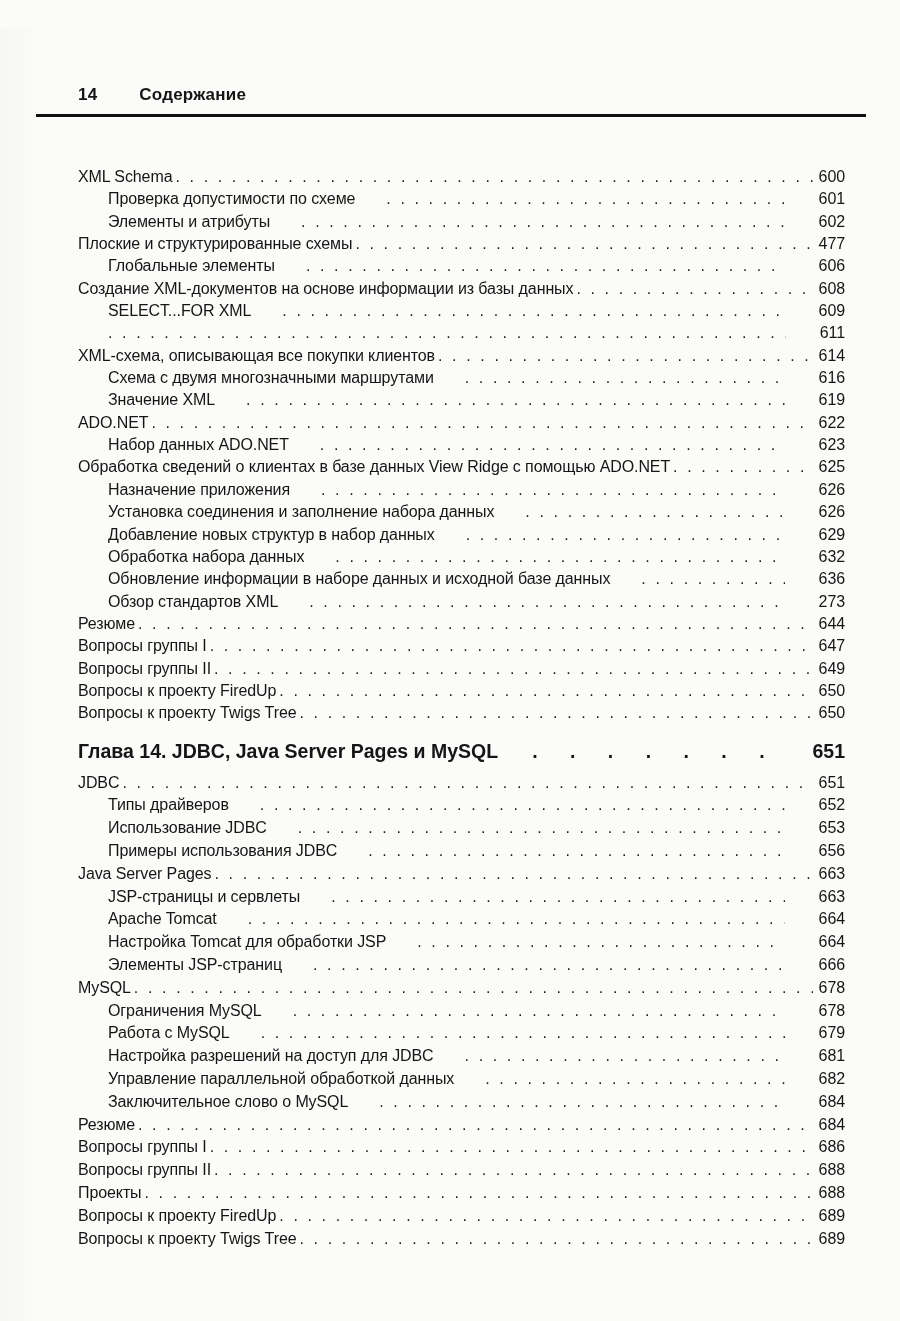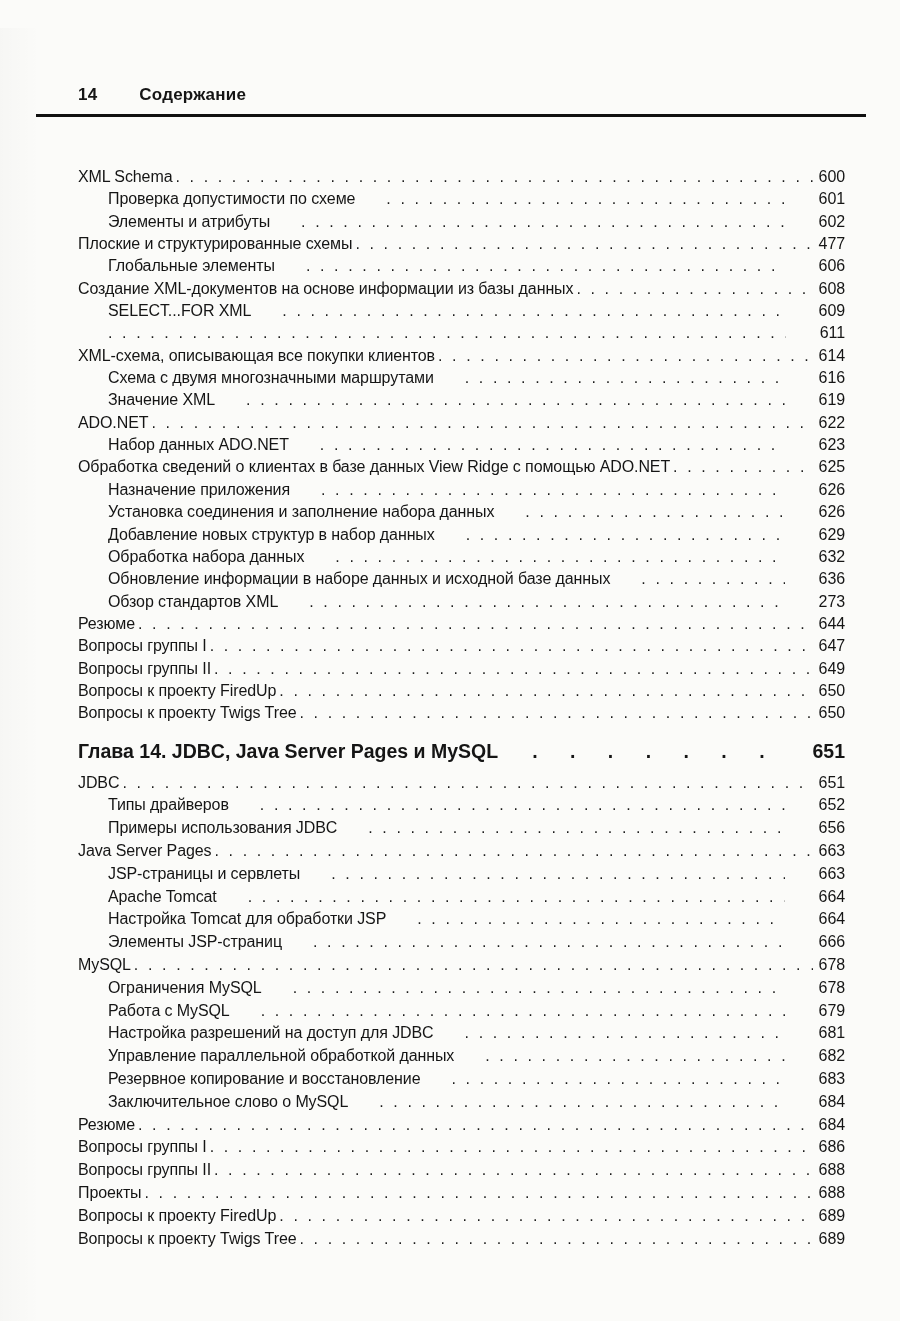--- a/index.html
+++ b/index.html
@@ -219,20 +219,25 @@
           <span class="lbl">JDBC</span>
           <span class="dots"></span>
           <span class="pg">651</span>
         </div>
         <div class="entry indent">
           <span class="lbl">Типы драйверов</span>
           <span class="dots"></span>
           <span class="pg">652</span>
         </div>
         <div class="entry indent">
+          <span class="lbl">Использование JDBC</span>
+          <span class="dots"></span>
+          <span class="pg">653</span>
+        </div>
+        <div class="entry indent">
           <span class="lbl">Примеры использования JDBC</span>
           <span class="dots"></span>
           <span class="pg">656</span>
         </div>
         <div class="entry">
           <span class="lbl">Java Server Pages</span>
           <span class="dots"></span>
           <span class="pg">663</span>
         </div>
         <div class="entry indent">
@@ -274,25 +279,20 @@
           <span class="lbl">Настройка разрешений на доступ для JDBC</span>
           <span class="dots"></span>
           <span class="pg">681</span>
         </div>
         <div class="entry indent">
           <span class="lbl">Управление параллельной обработкой данных</span>
           <span class="dots"></span>
           <span class="pg">682</span>
         </div>
         <div class="entry indent">
-          <span class="lbl">Резервное копирование и восстановление</span>
-          <span class="dots"></span>
-          <span class="pg">683</span>
-        </div>
-        <div class="entry indent">
           <span class="lbl">Заключительное слово о MySQL</span>
           <span class="dots"></span>
           <span class="pg">684</span>
         </div>
         <div class="entry">
           <span class="lbl">Резюме</span>
           <span class="dots"></span>
           <span class="pg">684</span>
         </div>
         <div class="entry">

